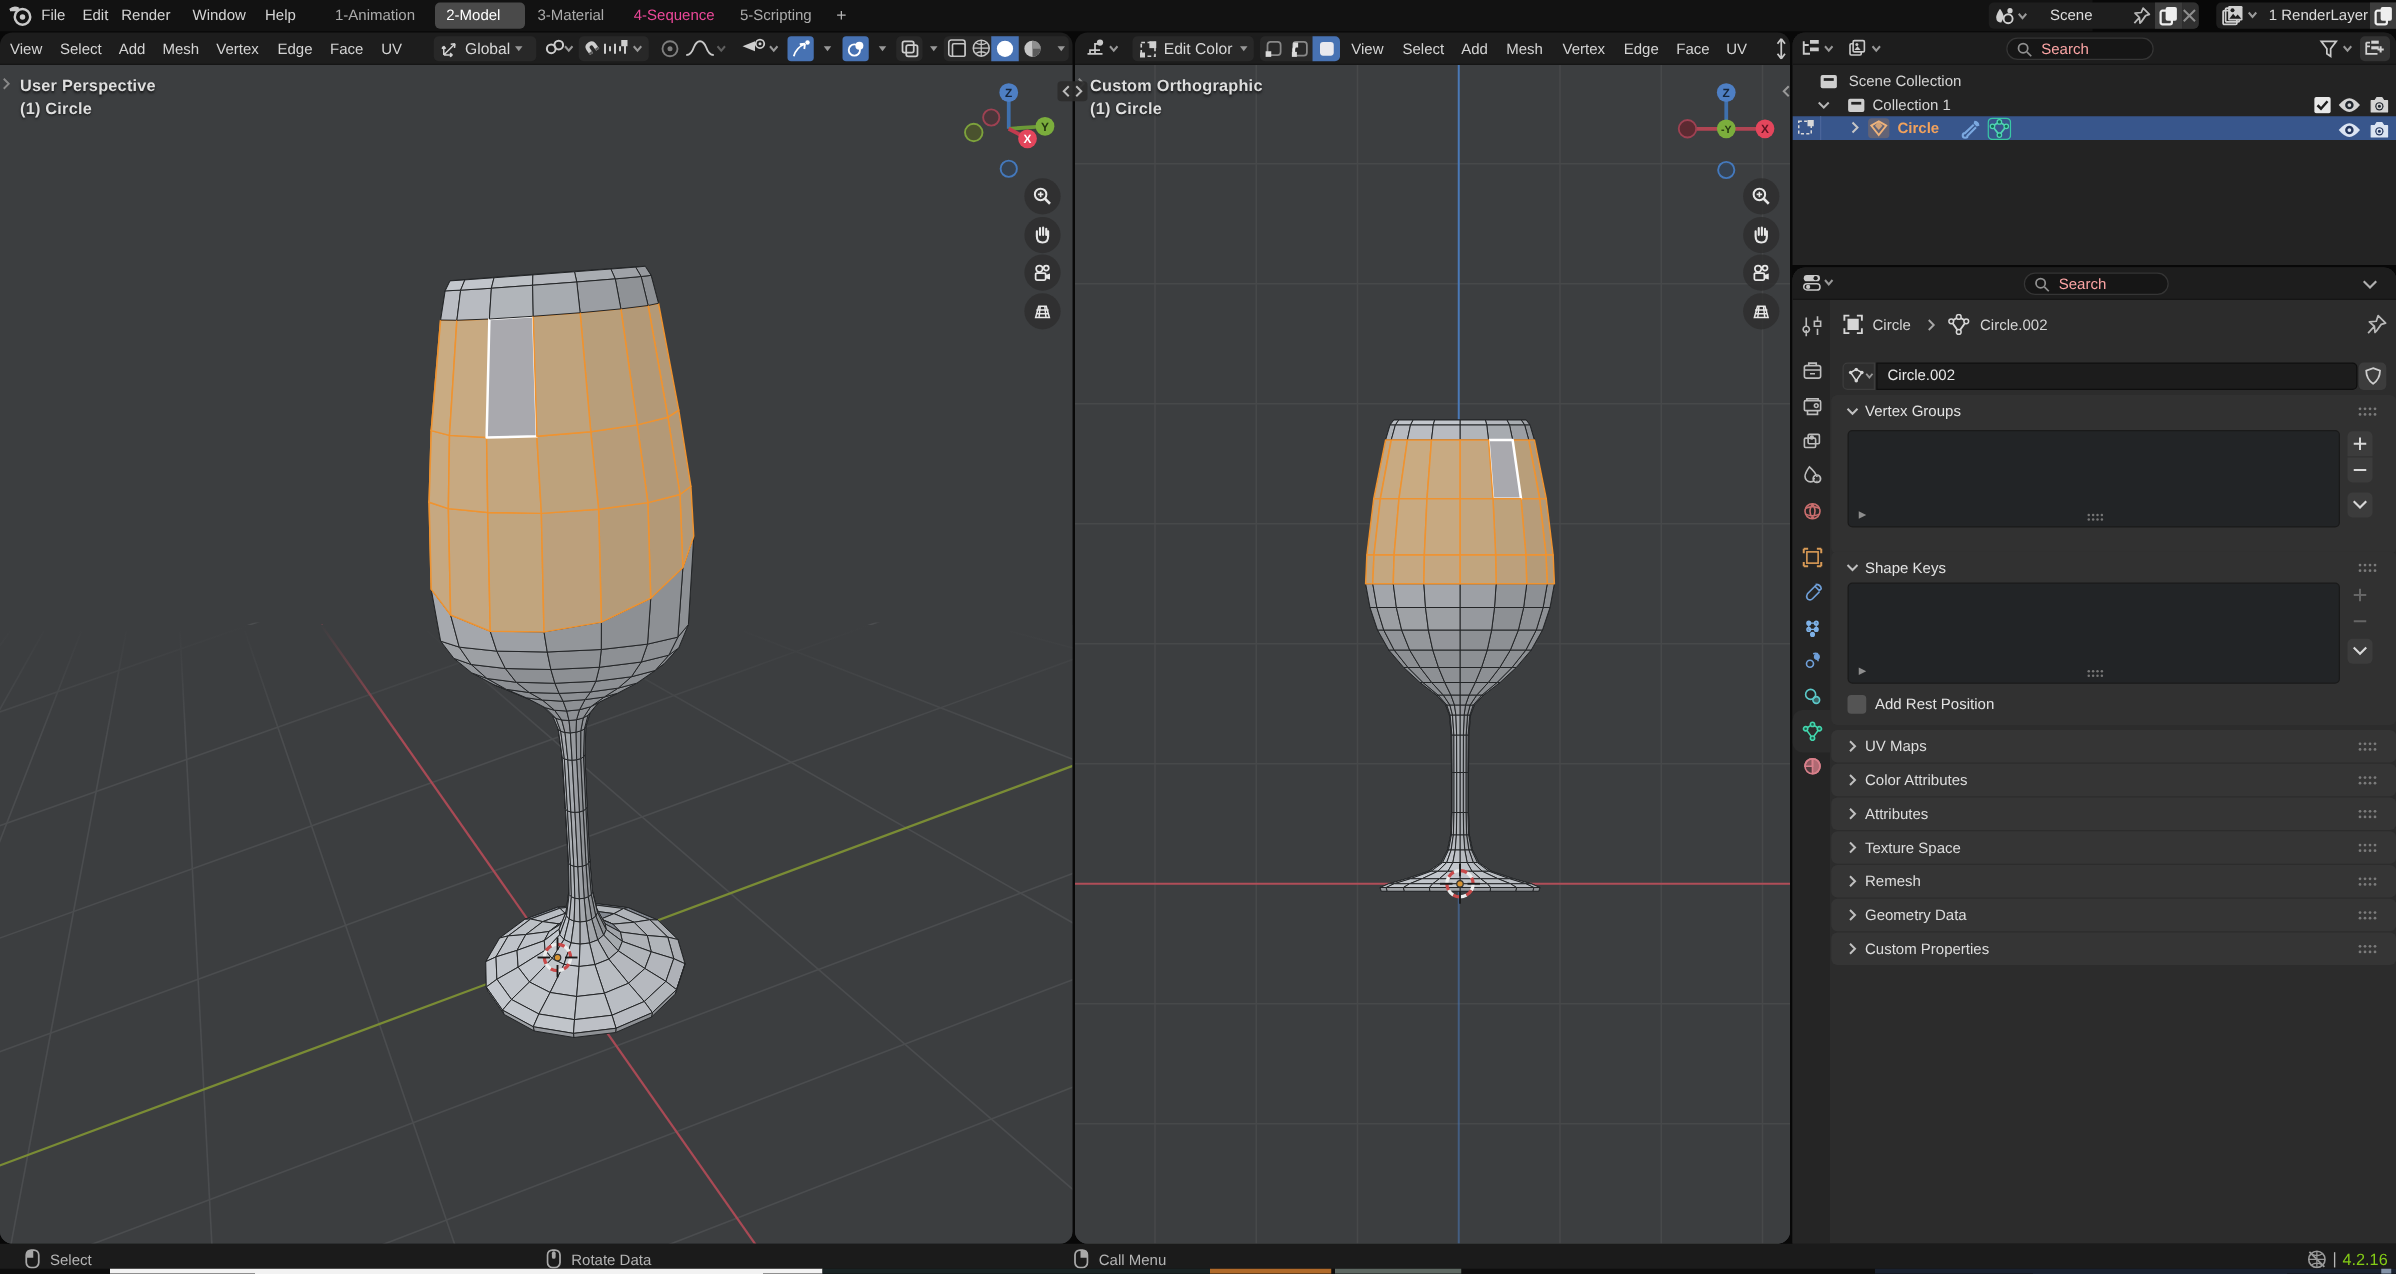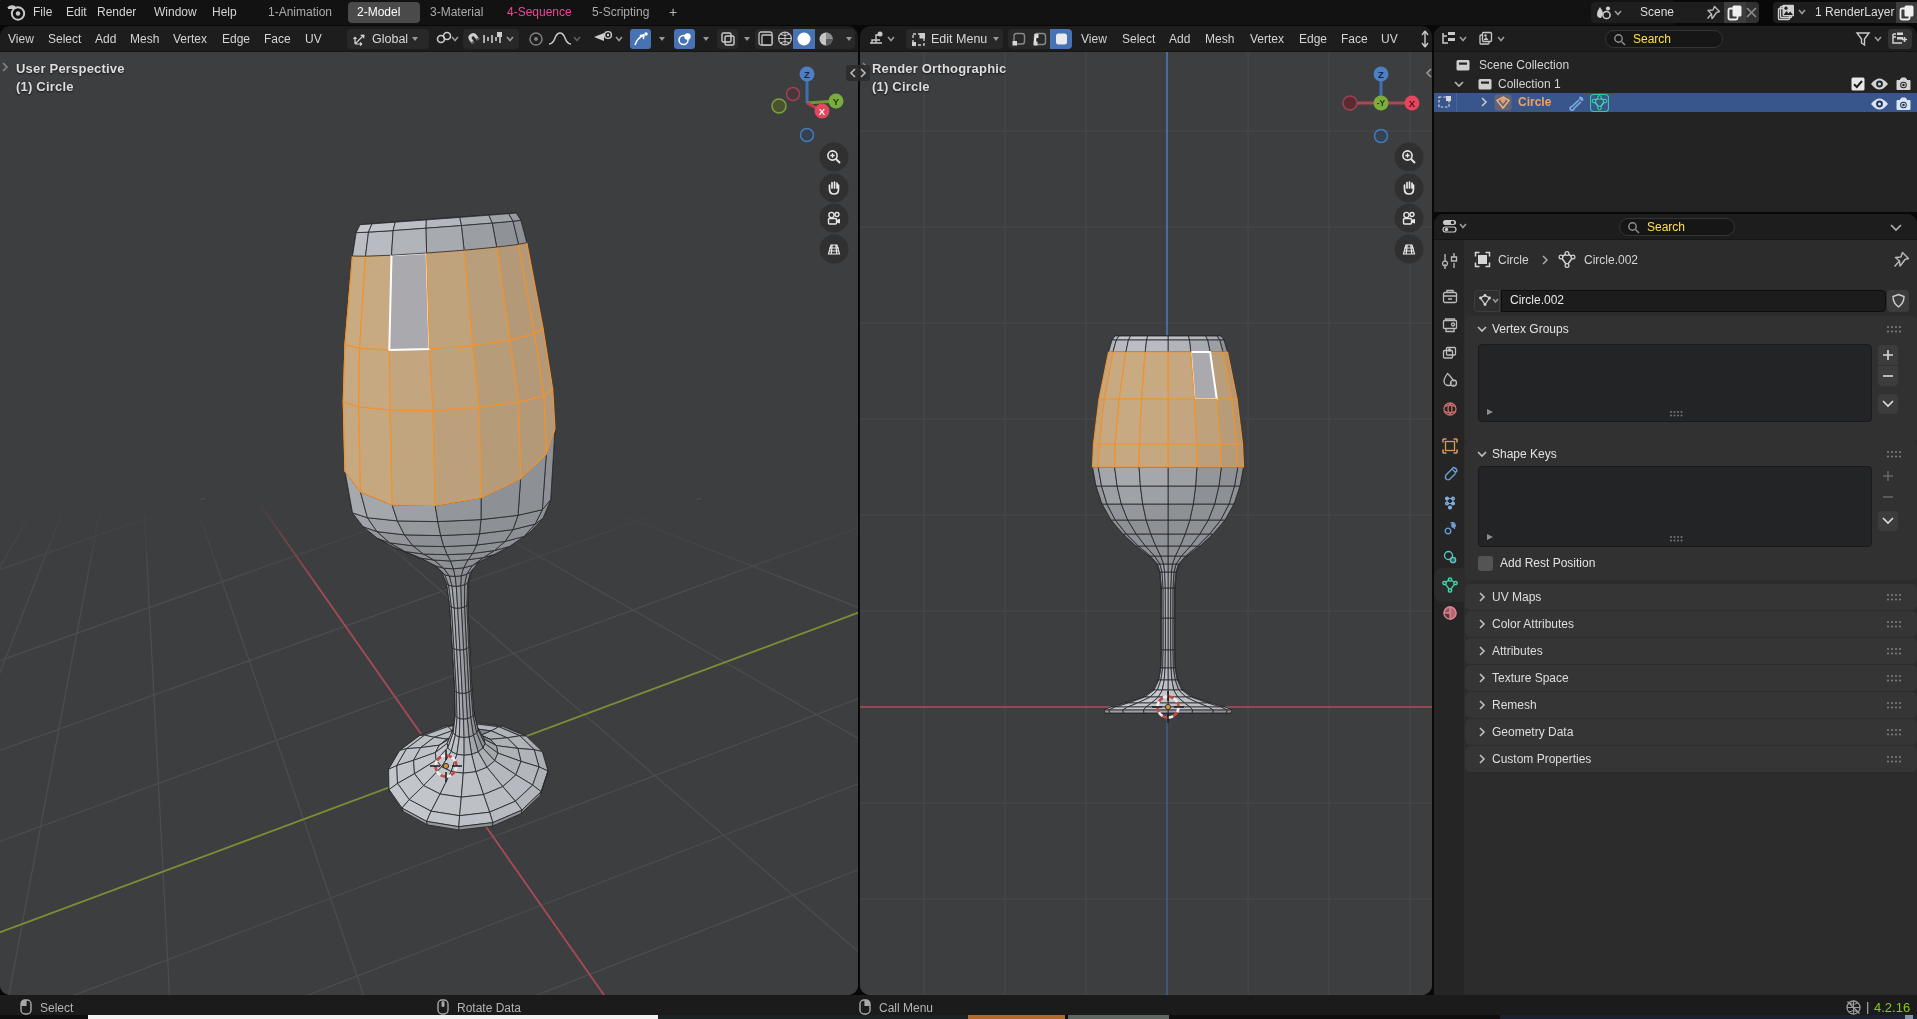--- a/index.html
+++ b/index.html
@@ -1,21 +1,21 @@
 <!DOCTYPE html>
 <html><head><meta charset="utf-8"><style>
 * { margin:0; padding:0; box-sizing:border-box; }
 body { width:1917px; height:1019px; background:#080808; font-family:"Liberation Sans",sans-serif; overflow:hidden; position:relative; }
 .abs { position:absolute; }
 .hdr { background:#1d1d1d; box-shadow:inset 0 -1px 0 #151515; }
 .mitem { color:#d4d4d4; font-size:12px; display:inline-block; }
 .pill { background:#282828; border-radius:4px; color:#d8d8d8; font-size:12.5px; display:flex; align-items:center; }
 .chev { display:inline-block; width:0; height:0; border-left:3.5px solid transparent; border-right:3.5px solid transparent; border-top:4px solid #989898; margin-left:4px; }
 .ovl { color:#dedede; font-size:13px; font-weight:bold; text-shadow:0 1px 2px rgba(0,0,0,0.7); letter-spacing:0.2px; }
-.ph { color:#fde047; }
+.ph { color:#fca5a5; }
 svg text { font-family:"Liberation Sans",sans-serif; }
 </style></head><body>
 <div class="abs" style="left:0;top:0;width:1674px;height:25px;background:#121212;">
   <svg class="abs" style="left:7px;top:4px" width="19" height="17" viewBox="0 0 19 17">
     <circle cx="11" cy="9.5" r="6.2" fill="none" stroke="#c9c9c9" stroke-width="2"></circle>
     <circle cx="11" cy="9.5" r="2.2" fill="#c9c9c9"></circle>
     <path d="M1 4 L8 4 M1 4 Q4 1 8 3" stroke="#c9c9c9" stroke-width="2" fill="none"></path>
   </svg>
   <span class="mitem abs" style="left:33px;top:5px">File</span>
   <span class="mitem abs" style="left:66px;top:5px">Edit</span>
@@ -157,21 +157,21 @@
     <path d="M2 13 h12 M4 13 v-3 h8 M8 13 v-8 h4" stroke="#c9c9c9" stroke-width="1.4" fill="none"></path>
     <circle cx="12" cy="4" r="2.5" fill="#c9c9c9"></circle>
     <path d="M20 7 l3 3.5 3-3.5" fill="none" stroke="#989898" stroke-width="1.6"></path>
   </svg>
   <div class="abs pill" style="left:46px;top:3px;width:97px;height:20px;padding-left:5px">
     <svg width="15" height="15" viewBox="0 0 15 15">
       <rect x="2" y="2" width="11" height="11" fill="none" stroke="#d0d0d0" stroke-width="1.3" stroke-dasharray="3 2"></rect>
       <rect x="8.5" y="1" width="5.5" height="5.5" fill="#d0d0d0"></rect>
       <rect x="1" y="10" width="4" height="4" fill="#d0d0d0"></rect>
     </svg>
-    <span style="margin-left:5px">Edit Menu</span>
+    <span style="margin-left:5px">Edit Color</span>
       <span class="chev" style="margin-left:6px"></span>
   </div>
   <div class="abs" style="left:148px;top:3px;width:42px;height:20px;background:#282828;border-radius:4px 0 0 4px"></div>
   <svg class="abs" style="left:151px;top:5px" width="16" height="16" viewBox="0 0 16 16">
     <rect x="3" y="2.5" width="10.5" height="10.5" rx="2.5" fill="none" stroke="#888888" stroke-width="1.4"></rect>
     <rect x="1.5" y="10" width="4.5" height="4.5" fill="#d9d9d9"></rect>
   </svg>
   <svg class="abs" style="left:172px;top:5px" width="16" height="16" viewBox="0 0 16 16">
     <rect x="2.5" y="2.5" width="11" height="11" rx="2.5" fill="none" stroke="#888888" stroke-width="1.4"></rect>
     <path d="M3 11.5 Q2.5 8 4 5.5" fill="none" stroke="#e8e8e8" stroke-width="2.2"></path>
@@ -1122,21 +1122,21 @@
         <path d="M2.5 2 L6 0.8 L6 5.5 L2.5 4.5 Z" fill="#e7e7e7"></path>
       </g>
       <g transform="translate(549,197)">
         <circle r="14.5" fill="#2d2d2d" fill-opacity="0.8"></circle>
         <path d="M-5.5 5 L-3 -4 L3 -4 L5.5 5 Z M-4.3 2 L4.3 2 M-4.9 -1 L4.9 -1 M-1.8 -4 L-2.8 5 M1.8 -4 L2.8 5" fill="none" stroke="#e7e7e7" stroke-width="1.2"></path>
       </g>
   </svg>
   <svg class="abs" style="left:0px;top:8px" width="10" height="14" viewBox="0 0 10 14">
       <path d="M3 3 l4 4 -4 4" stroke="#888" stroke-width="1.5" fill="none"></path>
     </svg>
-  <span class="ovl abs" style="left:12px;top:9px">Render Orthographic</span>
+  <span class="ovl abs" style="left:12px;top:9px">Custom Orthographic</span>
   <span class="ovl abs" style="left:12px;top:27px">(1) Circle</span>
 </div>
 <div class="abs" style="left:846px;top:65px;width:24px;height:16px;background:#2b2b2b;border-radius:3px;opacity:0.9"></div>
 <svg class="abs" style="left:1424px;top:66px" width="10" height="14" viewBox="0 0 10 14">
     <path d="M7 3 l-4 4 4 4" stroke="#999" stroke-width="1.6" fill="none"></path>
   </svg>
 <svg class="abs" style="left:848px;top:67px" width="20" height="12" viewBox="0 0 20 12">
  <path d="M7 2 L3 6 L7 10 M13 2 L17 6 L13 10" stroke="#bbb" stroke-width="1.6" fill="none"></path>
 </svg>
 <div class="abs" style="left:1434px;top:26px;width:483px;height:186px;background:#232323;border-radius:10px 10px 0 0;overflow:hidden">

